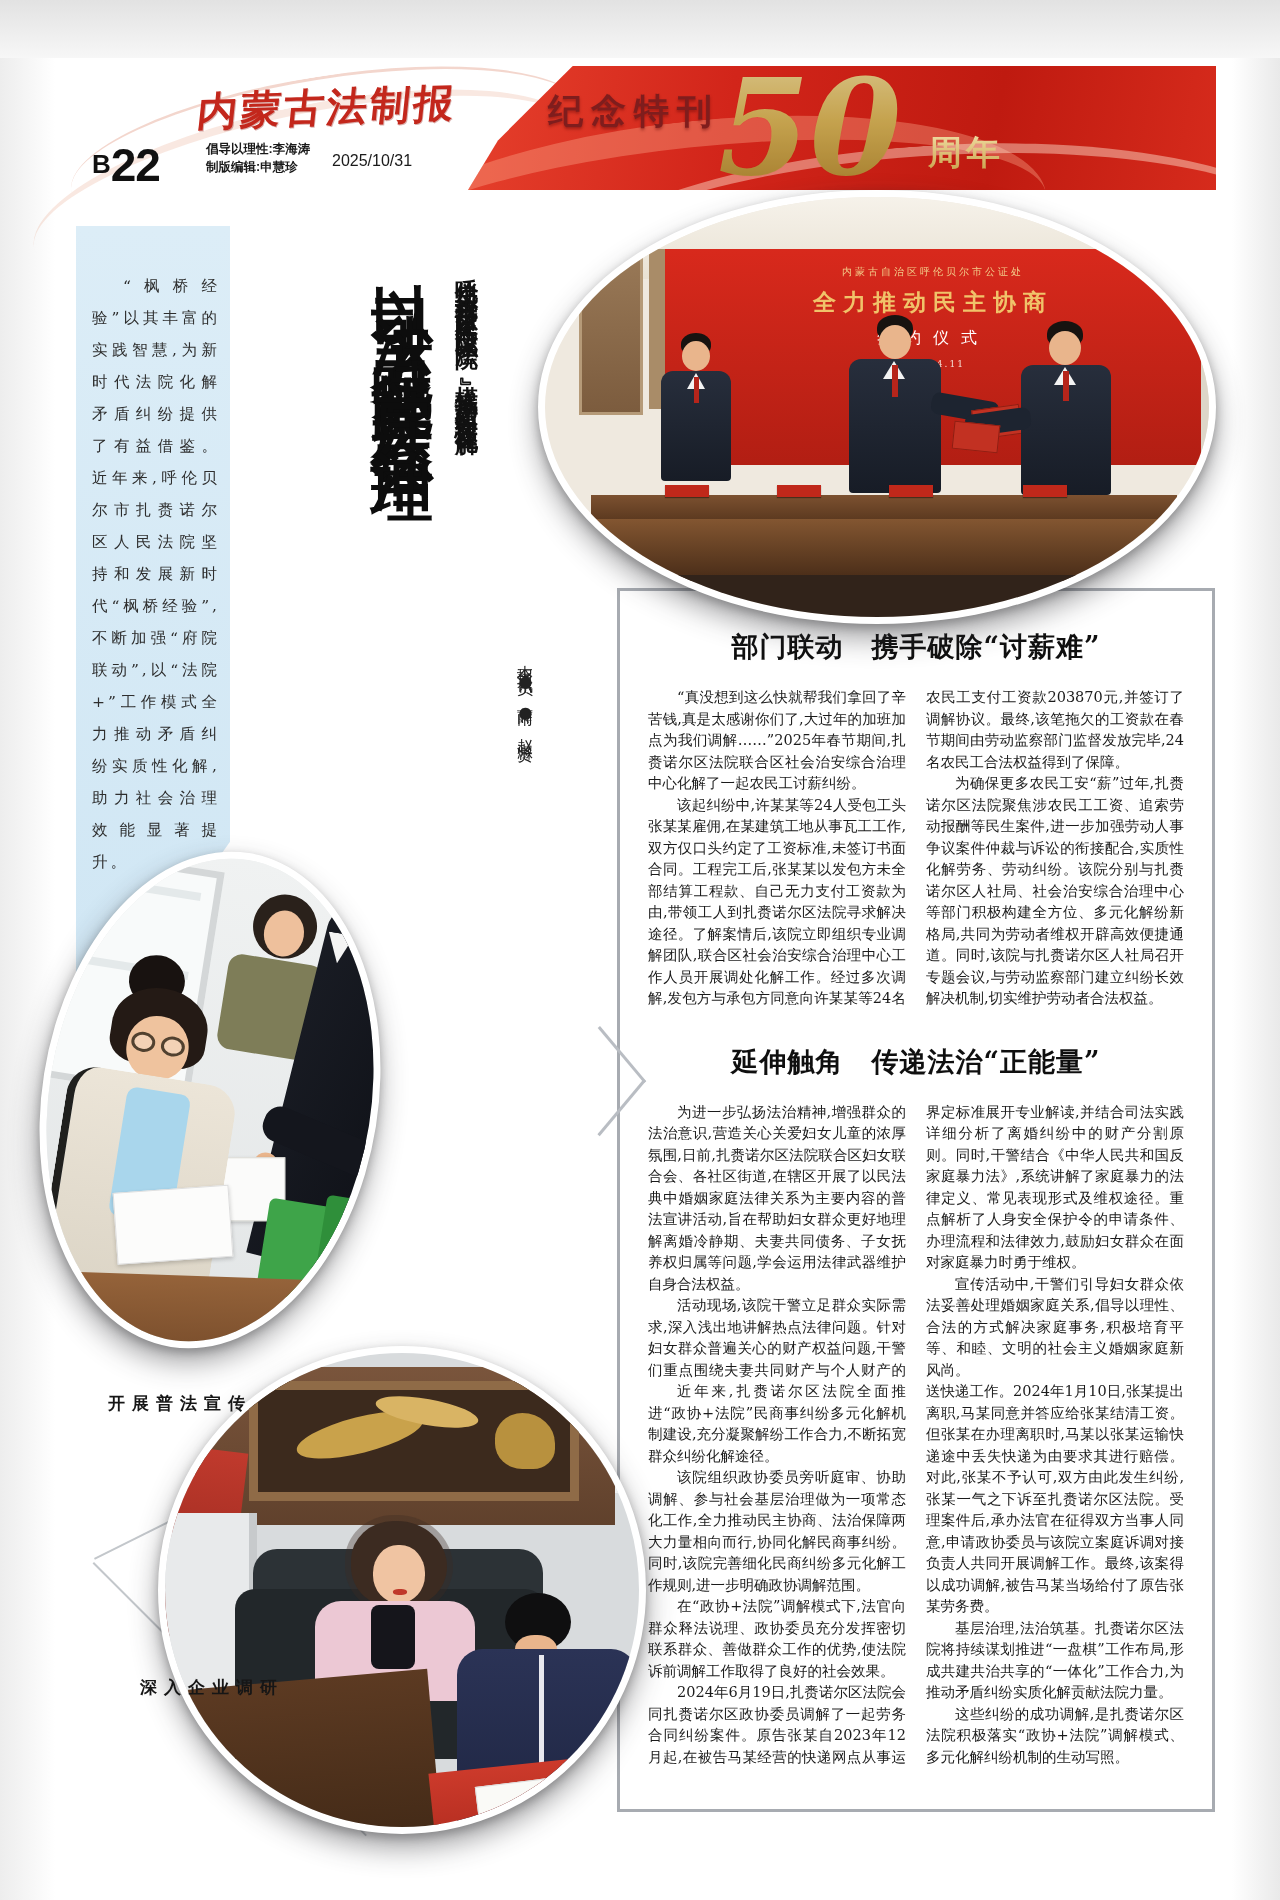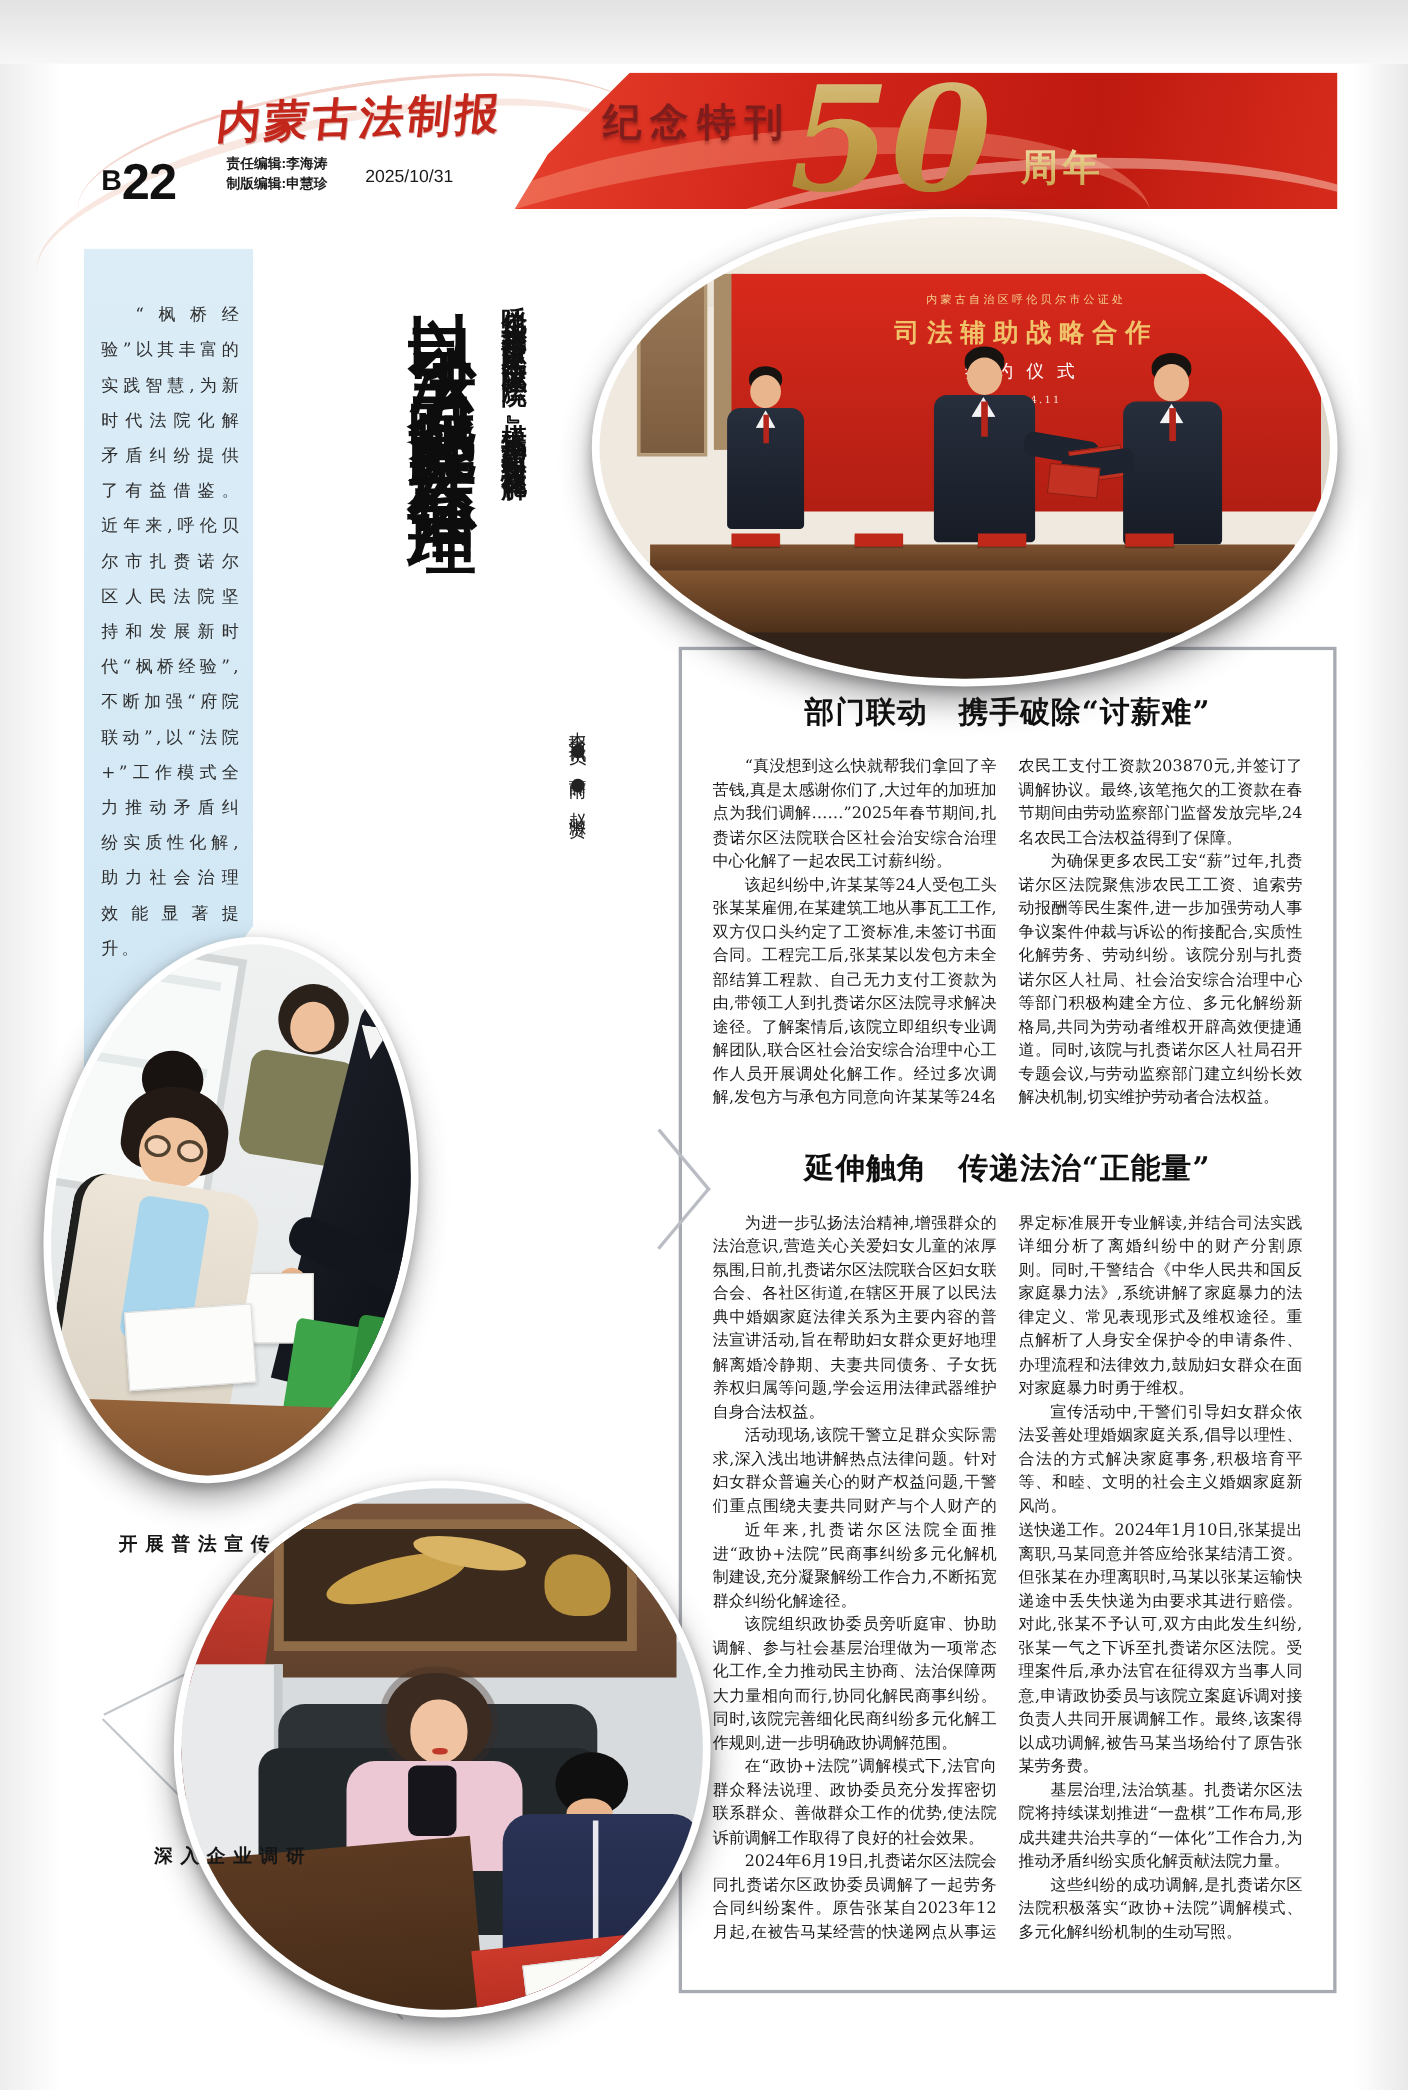--- a/index.html
+++ b/index.html
@@ -178,21 +178,21 @@
     <div class="header-wave2"></div>
     <div class="header-red">
       <div class="swoosh1"></div>
       <div class="swoosh2"></div>
     </div>
     <div class="masthead">内蒙古法制报</div>
     <div class="pagenum">
       <span class="b">B</span><span class="n">22</span>
     </div>
     <div class="editors">
-      <div>责任编辑:李海涛</div>
+      <div>倡导以理性:李海涛</div>
       <div>制版编辑:申慧珍</div>
     </div>
     <div class="pubdate">2025/10/31</div>
     <div class="special">纪念特刊</div>
     <div class="anniv40">50</div>
     <div class="annivtxt">周年</div>
   </div>
 
   <div class="quote-panel">
     <div class="quote-text">“枫桥经验”以其丰富的实践智慧,为新时代法院化解矛盾纠纷提供了有益借鉴。近年来,呼伦贝尔市扎赉诺尔区人民法院坚持和发展新时代“枫桥经验”,不断加强“府院联动”,以“法院+”工作模式全力推动矛盾纠纷实质性化解,助力社会治理效能显著提升。</div>
@@ -207,21 +207,21 @@
   <div class="headline-main v">以司法之力赋能基层社会治理</div>
   <div class="headline-sub v">呼伦贝尔市扎赉诺尔区人民法院以『法院+』模式推动矛盾纠纷实质性化解</div>
   <div class="headline-byline v">本报通讯员●薛雨●赵淑贤</div>
 
   <div class="photo ph1">
     <div class="ceiling"></div>
     <div class="door1"></div>
     <div class="door2"></div>
     <div class="backdrop">
       <span class="bl1">内蒙古自治区呼伦贝尔市公证处</span>
-      <span class="bl2">司法辅助战略合作</span>
+      <span class="bl2">全力推动民主协商</span>
       <span class="bl3">签约仪式</span>
       <span class="bl4">2024.4.11</span>
     </div>
     <div class="wallr"></div>
 
     <div class="fig">
       <div class="hair" style="left:136px; top:136px; width:30px; height:22px;"></div>
       <div class="head" style="left:137px; top:144px; width:28px; height:30px;"></div>
       <div class="body" style="left:116px; top:174px; width:70px; height:110px;"></div>
       <div class="shirt" style="left:142px; top:176px; width:18px; height:16px;"></div>

